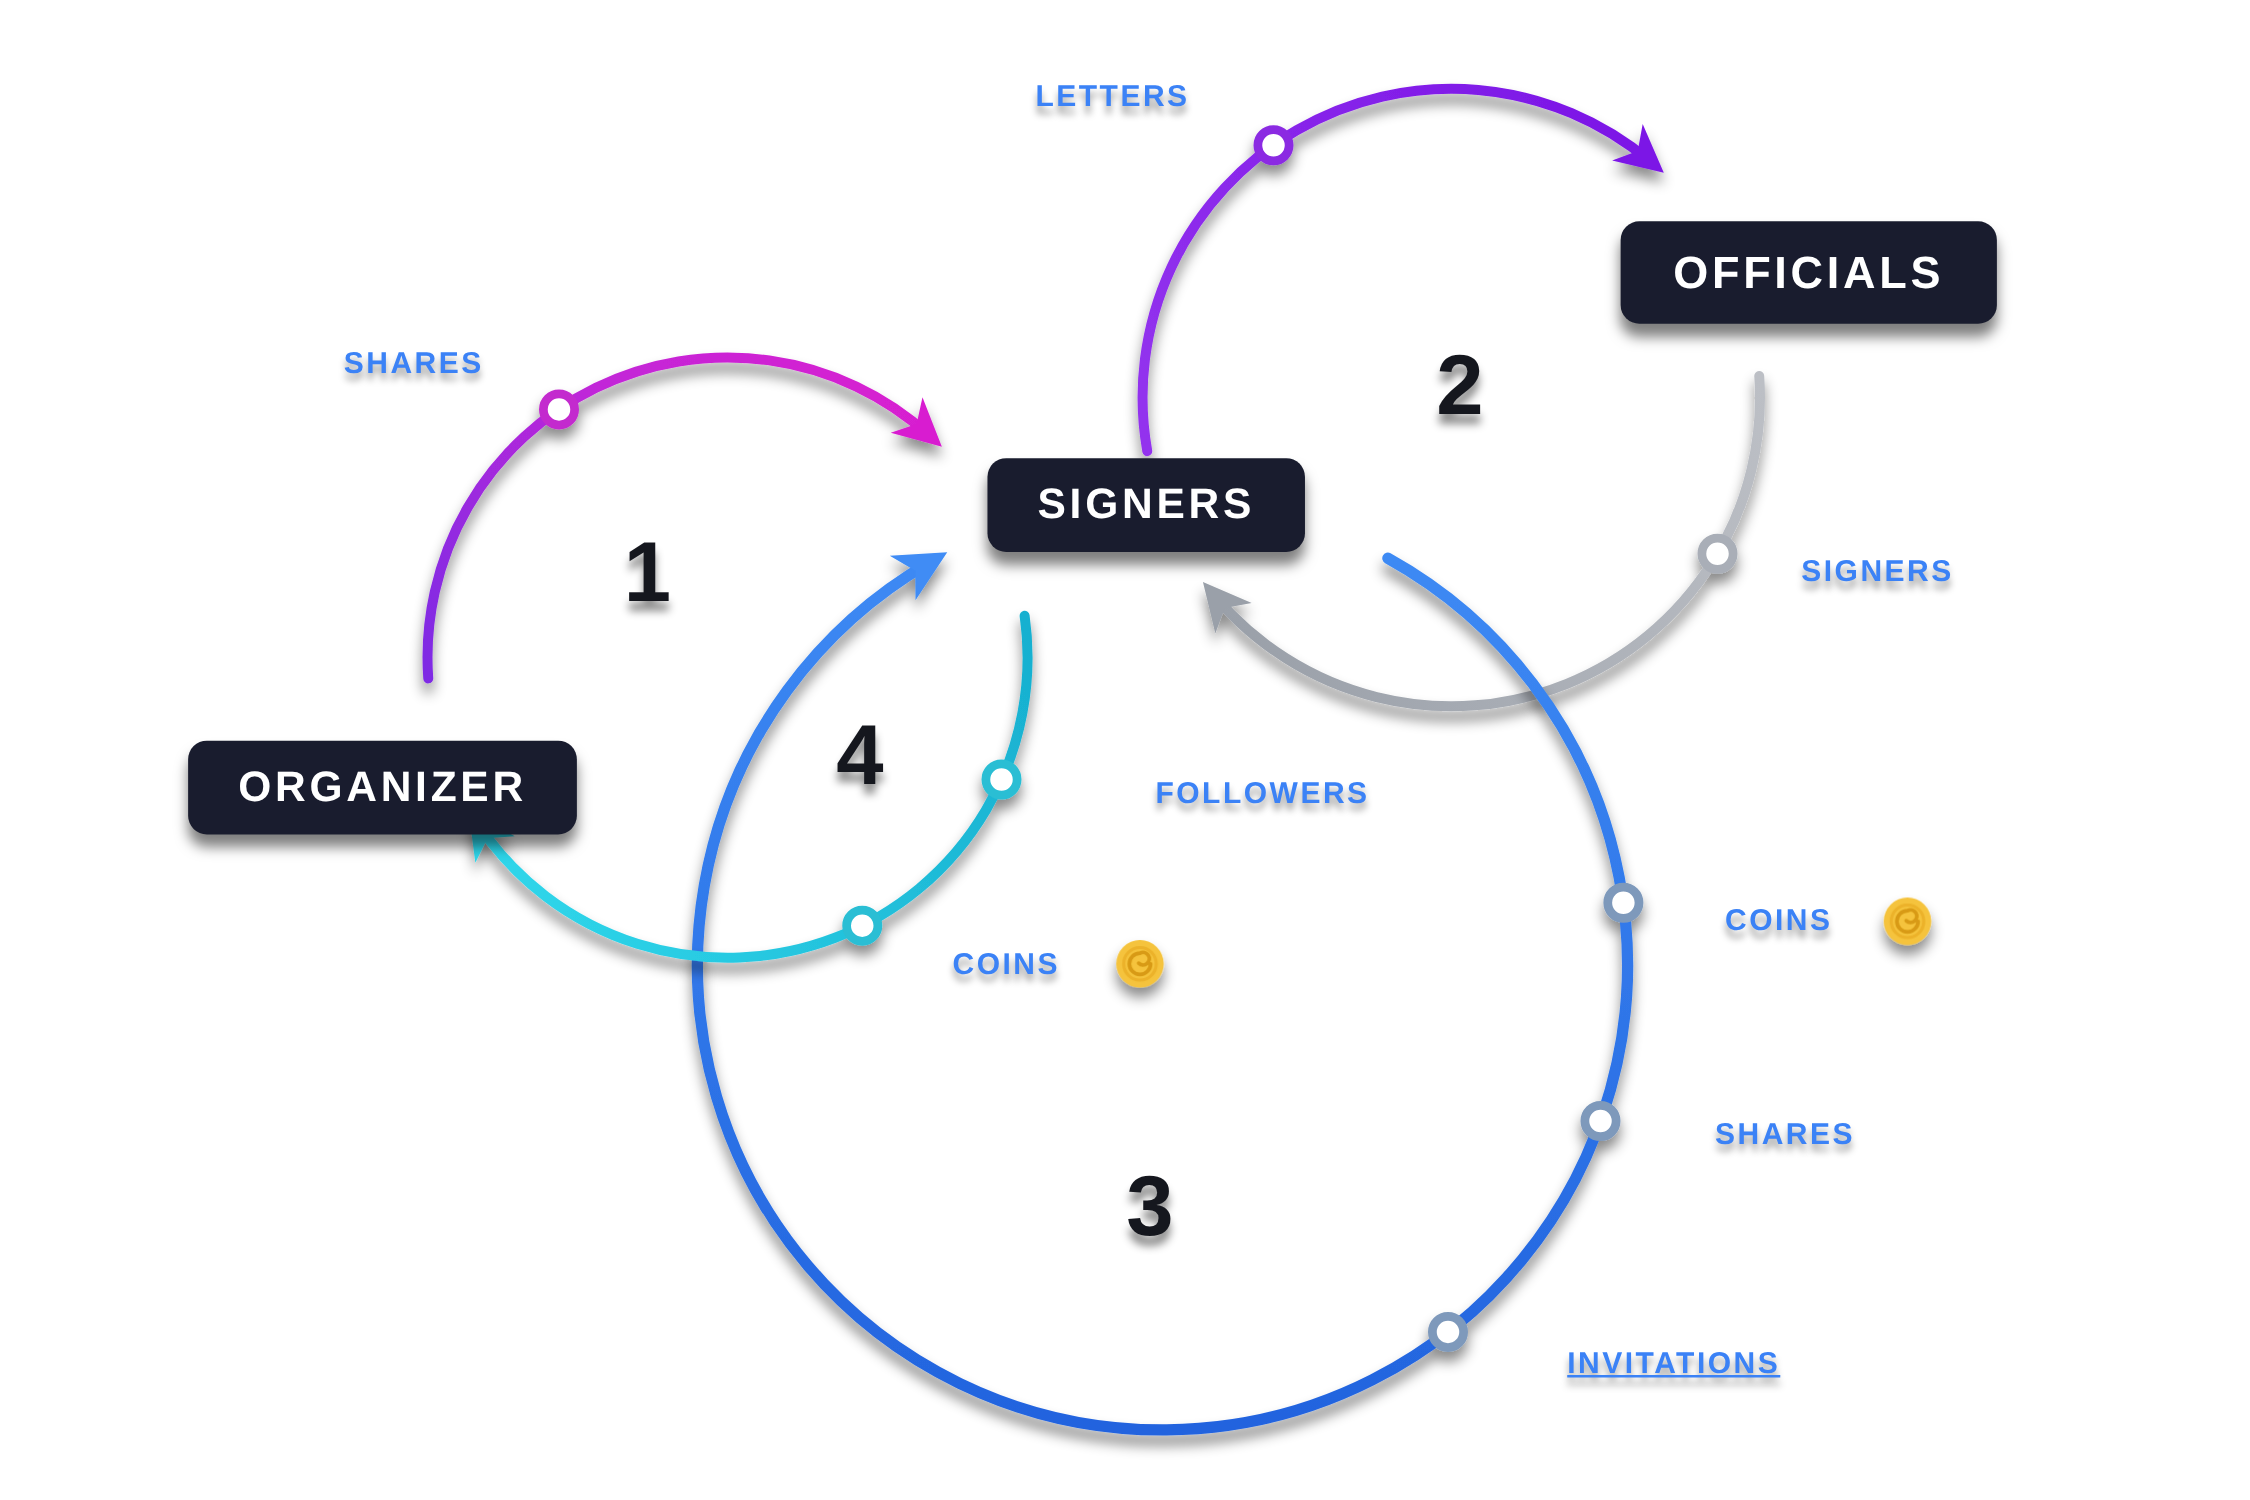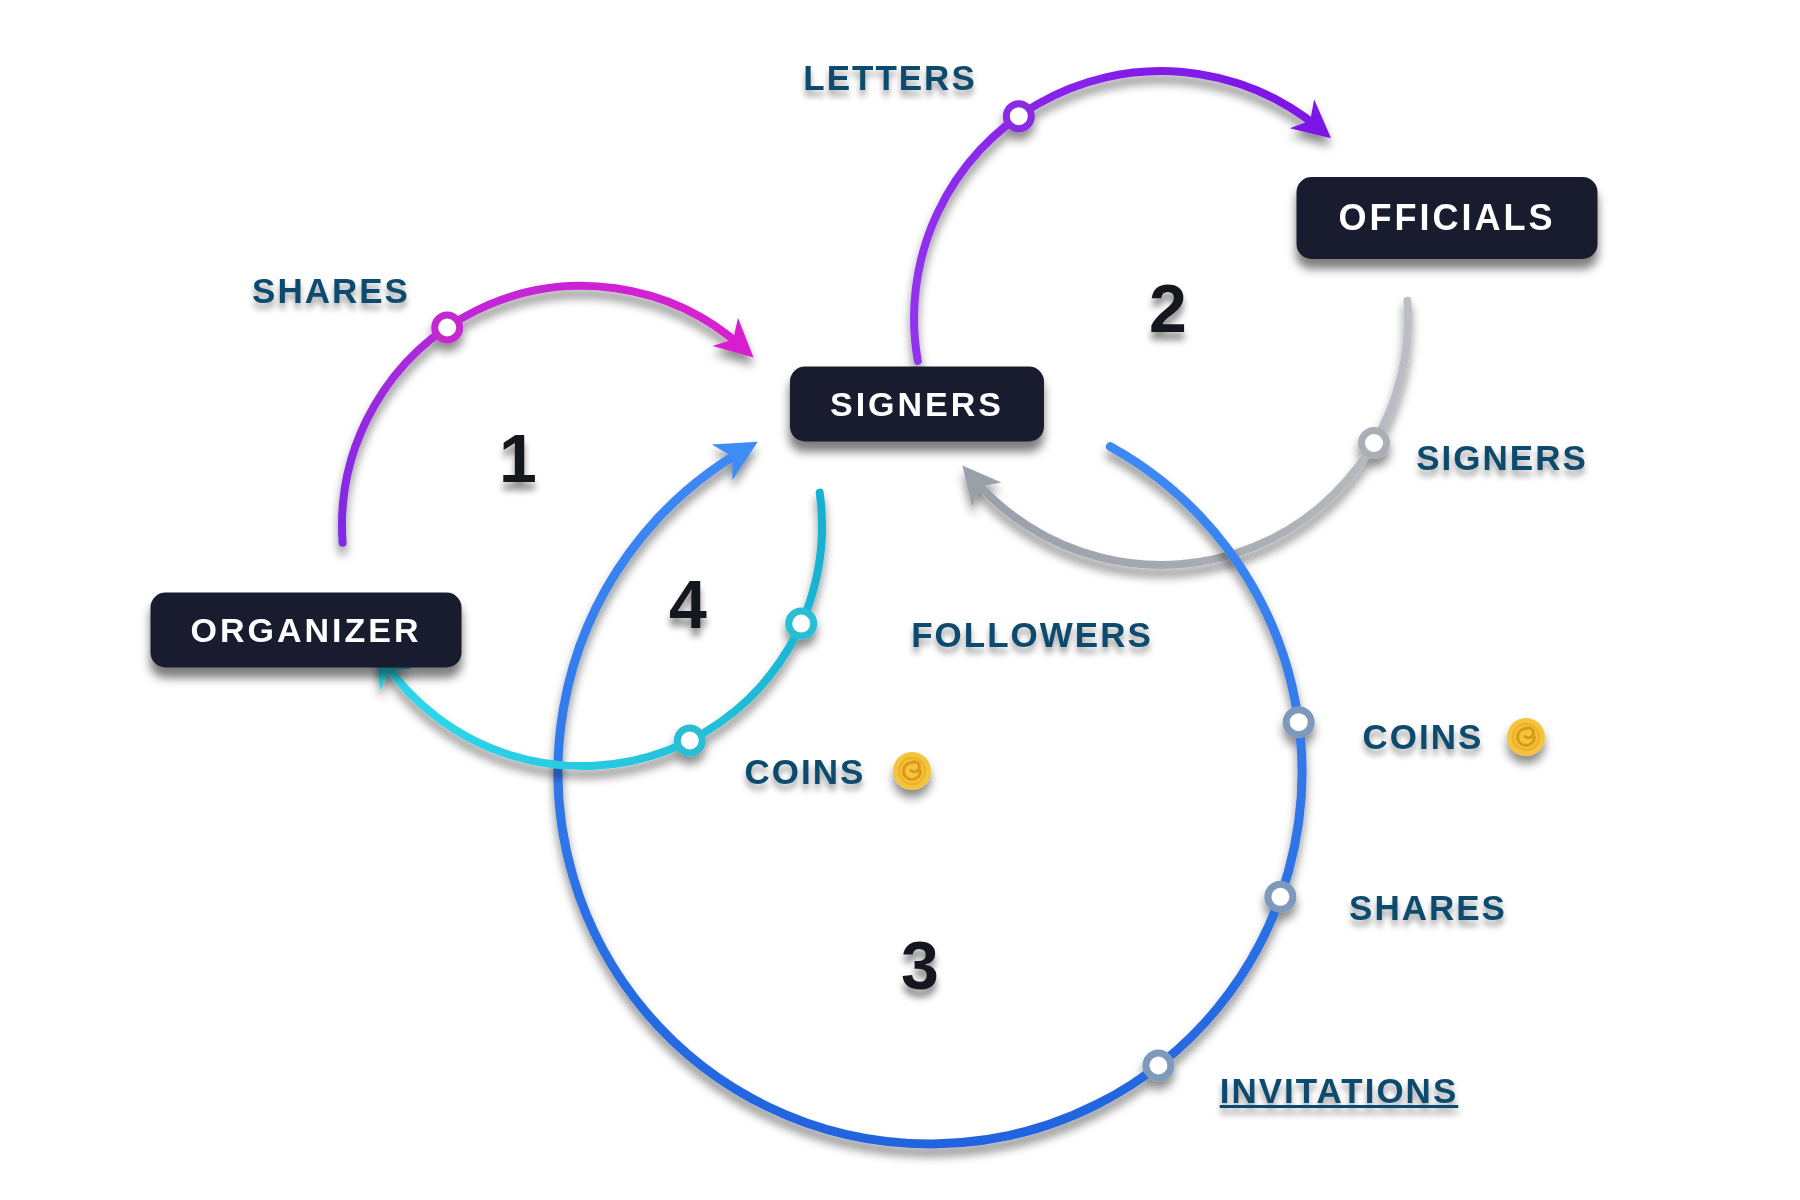--- a/index.html
+++ b/index.html
@@ -11,21 +11,21 @@
     position:absolute; transform:translate(-50%,-50%);
     background:#191c2e; color:#ffffff;
     font-weight:700; font-size:34px; letter-spacing:3px;
     padding:18px 40px; border-radius:15px; white-space:nowrap;
     box-shadow:0 10px 10px rgba(0,0,0,0.5);
   }
   .entity.big { font-size:36px; padding:20px 42px; }
 
   .mlabel {
     position:absolute; transform:translate(-50%,-50%);
-    color:#0c4a6e; font-size:35px; font-weight:700; letter-spacing:2px;
+    color:#3b82f6; font-size:24px; font-weight:700; letter-spacing:2px;
     white-space:nowrap; text-shadow:0 6px 6px rgba(0,0,0,0.38);
   }
   .stepnum {
     position:absolute; transform:translate(-50%,-50%);
     color:#15171e; font-size:68px; font-weight:700;
     text-shadow:0 8px 7px rgba(0,0,0,0.45);
   }
 </style>
 </head>
 <body>
@@ -126,21 +126,21 @@
   <div class="entity" style="left:917px; top:404px;">
     <span>SIGNERS</span>
   </div>
 
   <div class="mlabel" style="left:331px;  top:291px;">SHARES</div>
   <div class="mlabel" style="left:890px;  top:78px;">LETTERS</div>
   <div class="mlabel" style="left:1502px; top:458px;">SIGNERS</div>
   <div class="mlabel" style="left:1423px; top:737px;">COINS</div>
   <div class="mlabel" style="left:1417px; top:908px;margin-left:11px;">SHARES</div>
   <div class="mlabel" style="left:1339px; top:1091px;text-decoration:underline;">INVITATIONS</div>
-  <div class="mlabel" style="left:1032px;  top:635px;">FOLLOWERS</div>
+  <div class="mlabel" style="left:1010px;  top:635px;">FOLLOWERS</div>
   <div class="mlabel" style="left:805px;  top:772px;">COINS</div>
 
   <div class="stepnum" style="left:518px;  top:458px;">1</div>
   <div class="stepnum" style="left:1168px; top:308px;">2</div>
   <div class="stepnum" style="left:920px;  top:965px;">3</div>
   <div class="stepnum" style="left:688px;  top:604px;">4</div>
 
 </div>
 
 </body></html>

